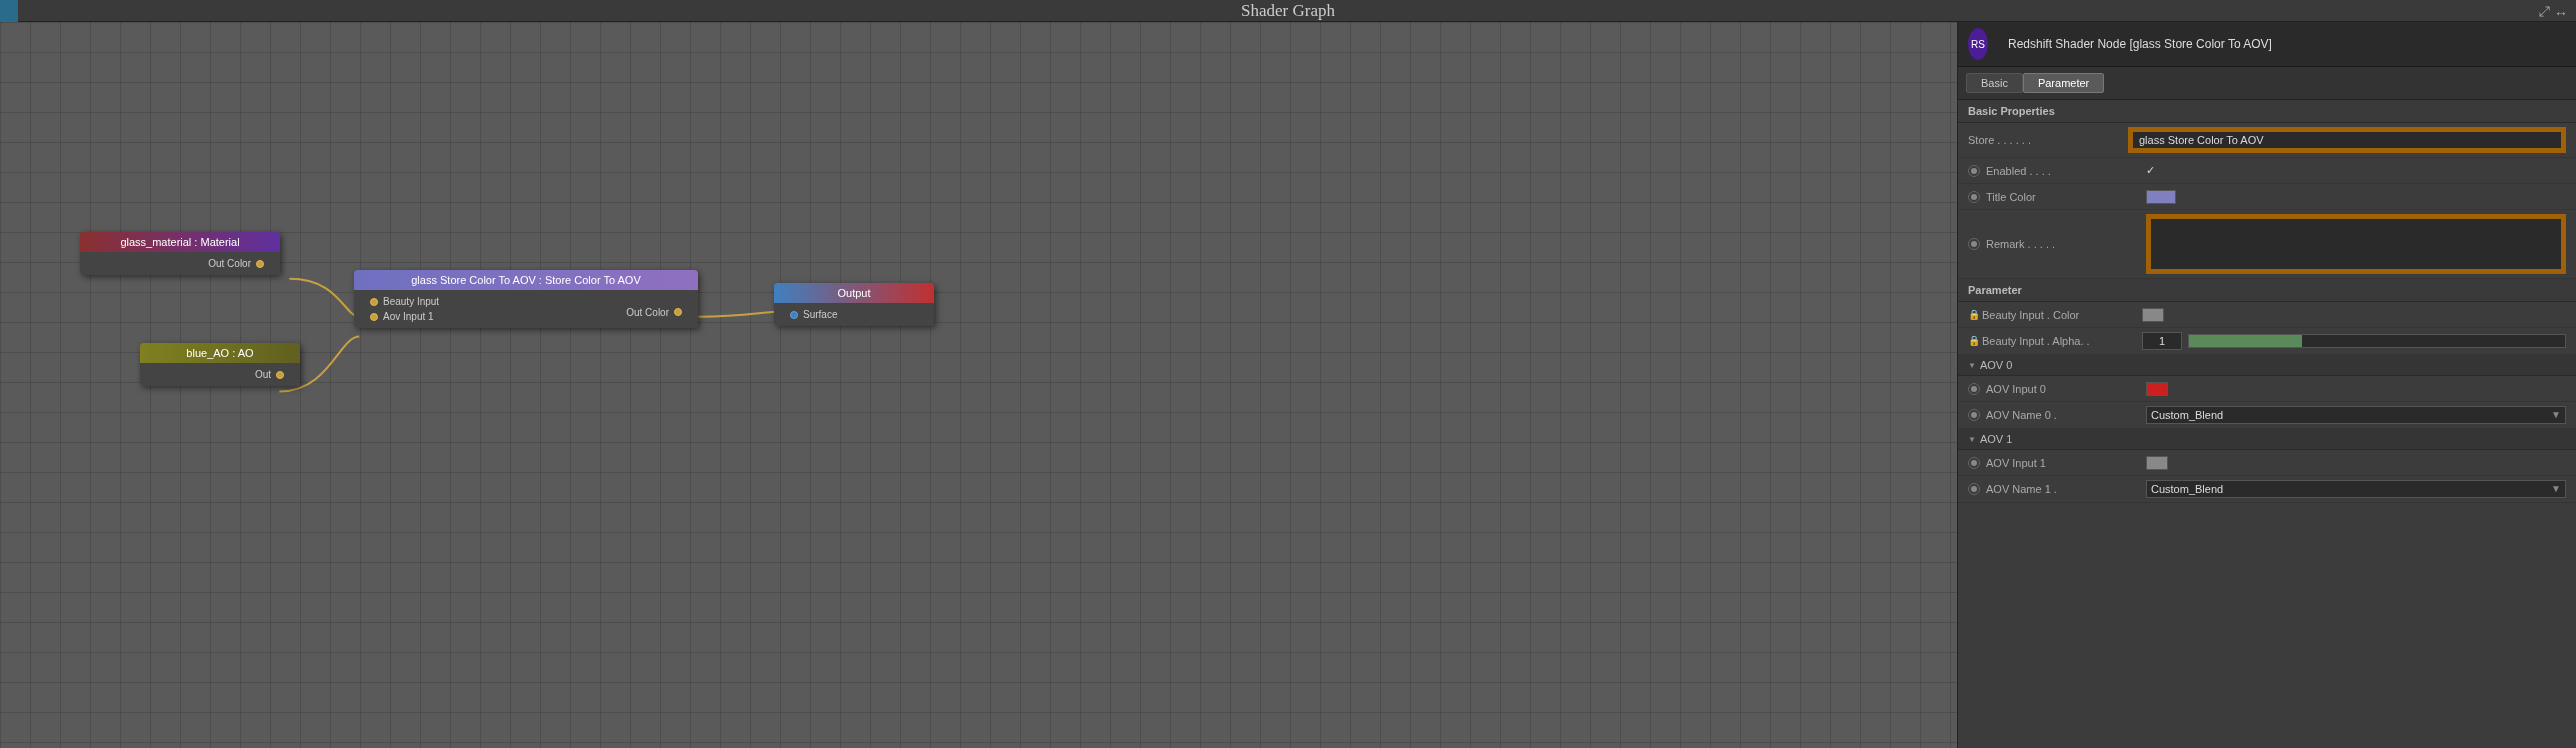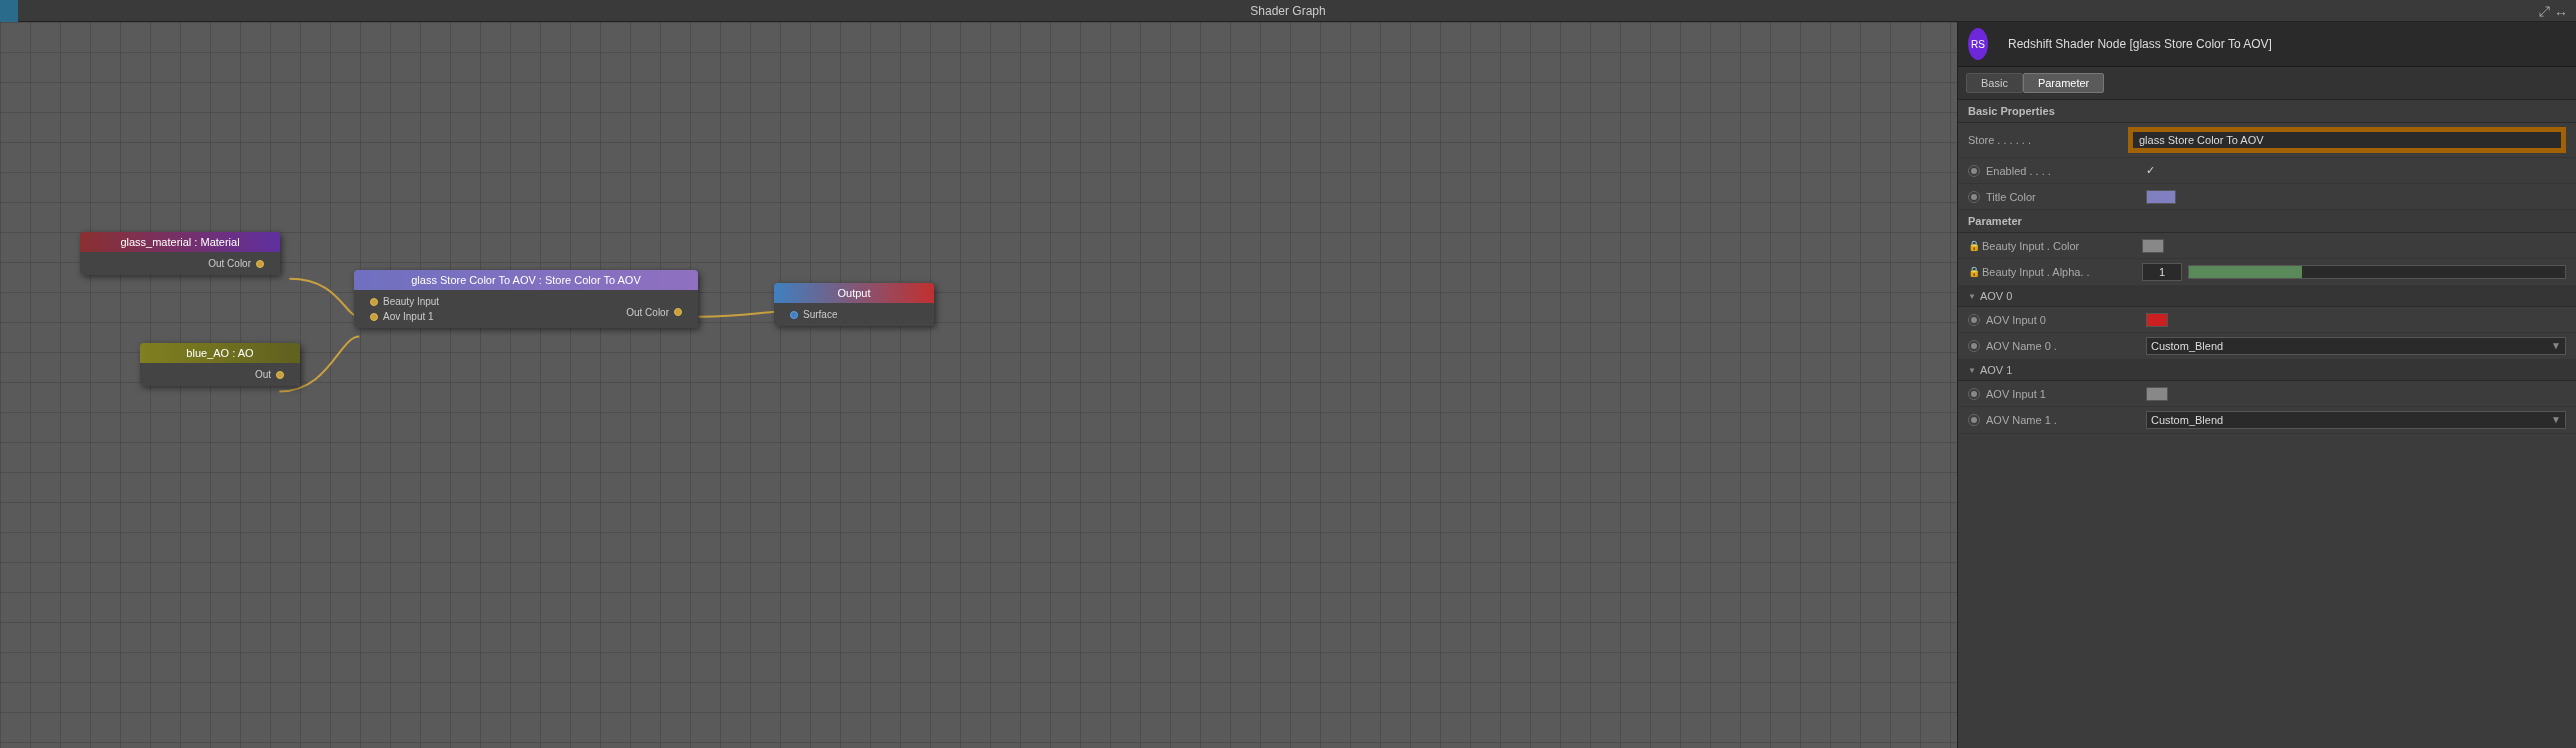--- a/index.html
+++ b/index.html
@@ -20,21 +20,22 @@
       height: 22px;
       background: #3a3a3a;
       display: flex;
       align-items: center;
       justify-content: center;
       position: relative;
       border-bottom: 1px solid #222;
     }
     .top-bar-title {
       color: #ccc;
-      font-size: 12px;
+      font-size: 17px;
+      font-family: Liberation Serif, serif;
     }
     .top-bar-corner {
       position: absolute;
       left: 0;
       top: 0;
       width: 18px;
       height: 22px;
       background: #2a6a8a;
       display: flex;
       align-items: center;
@@ -187,21 +188,21 @@
       background: #2a2a2a;
       padding: 6px 10px;
       display: flex;
       align-items: center;
       gap: 8px;
       border-bottom: 1px solid #1a1a1a;
     }
     .panel-icon {
       width: 20px;
       height: 32px;
-      background: #6d28d9;
+      background: #4c1d95;
       border-radius: 50%;
       display: flex;
       align-items: center;
       justify-content: center;
       font-size: 10px;
       color: white;
       flex-shrink: 0;
     }
     .panel-title {
       color: #ddd;
@@ -462,20 +463,25 @@
         <span class="prop-label">Enabled . . . .</span>
         <span class="prop-value">✓</span>
       </div>
 
       <div class="prop-row">
         <span class="prop-radio"></span>
         <span class="prop-label">Title Color</span>
         <span class="color-swatch" style="background:#8080c0;"></span>
       </div>
 
+      <div class="prop-row">
+        <span class="prop-radio"></span>
+        <span class="prop-label">Remark . . . . .</span>
+        <span class="text-input" style="flex:1; height:60px; display:block;"></span>
+      </div>
 
       <div class="section-title">Parameter</div>
 
       <div class="prop-row">
         <span class="lock-icon">🔒</span>
         <span class="prop-label">Beauty Input . Color</span>
         <span class="color-swatch-small" style="background:#888;"></span>
       </div>
 
       <div class="prop-row">

